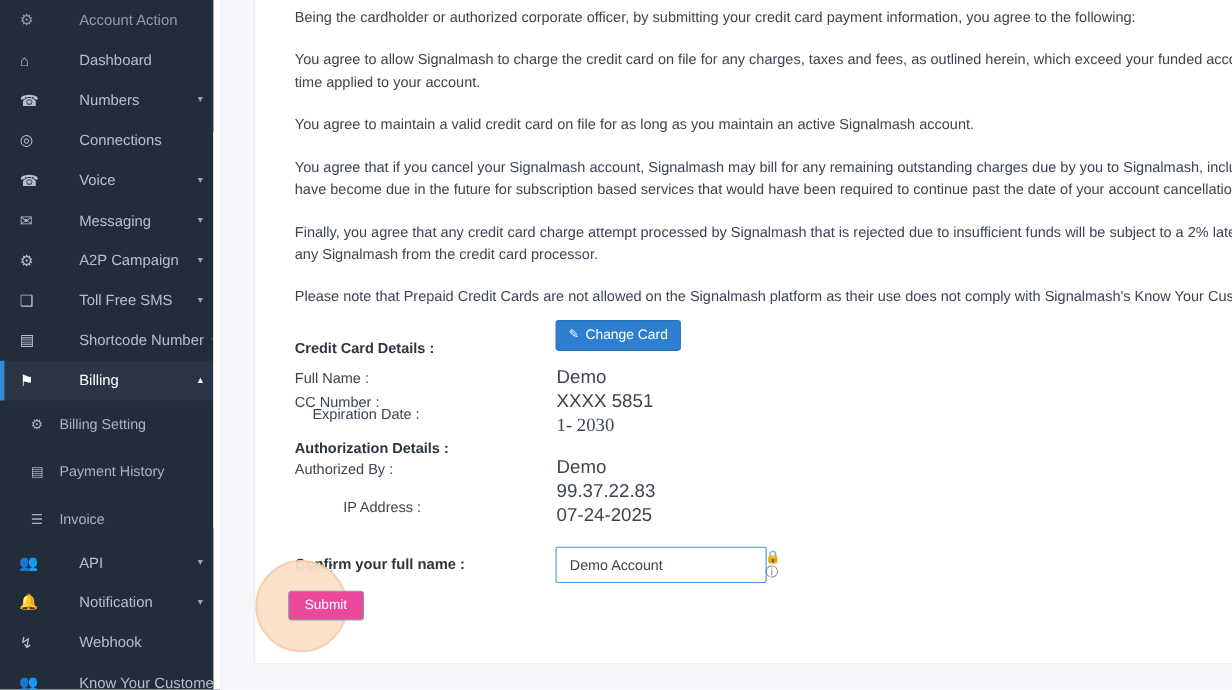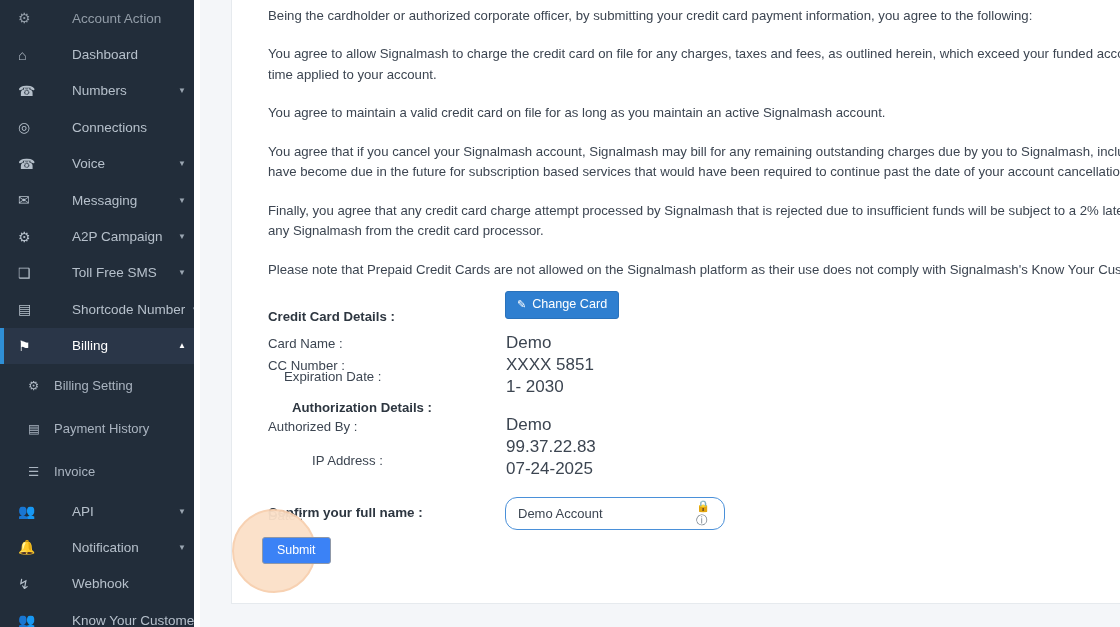--- a/index.html
+++ b/index.html
@@ -174,23 +174,23 @@
   .confirm-label {
     position: absolute;
     left: 0; top: 8px;
     font-size: 13.4px;
     font-weight: bold;
     color: #2d3640;
   }
   .name-input {
     position: absolute;
     left: 237px; top: 0;
-    width: 220px; height: 33px;
+    width: 192px; height: 33px;
     border: 1px solid #4a90d9;
-    border-radius: 12px;
+    border-radius: 2px;
     background: #ffffff;
     display: flex;
     align-items: center;
     padding: 0 8px 0 10px;
   }
   .name-input input {
     border: none;
     outline: none;
     flex: 1;
     font-size: 13px;
@@ -218,21 +218,21 @@
     left: -36px; top: -14px;
     width: 84px; height: 84px;
     border-radius: 50%;
     background: #fbe0c8;
     opacity: .95;
     border: 2px solid #f7cfae;
   }
   .btn-submit {
     position: absolute;
     left: -6px; top: 14px;
-    background: #3b82f6;
+    background: #ec4899;
     border: 1px solid #8f98a8;
     color: #ffffff;
     font-size: 12.4px;
     border-radius: 3px;
     padding: 6px 14px 7px 14px;
     cursor: pointer;
     line-height: 1;
   }
 </style>
 </head>
@@ -351,30 +351,30 @@
 
       <div class="details">
 
         <div class="lab b" style="top:0px;margin-top:12px;">Credit Card Details :</div>
 
         <button class="btn-change">
           <span class="pencil">✎</span>
           <span>Change Card</span>
         </button>
 
-        <div class="lab" style="top:39px;">Card Name :</div>
+        <div class="lab" style="top:39px;">Full Name :</div>
         <div class="val" style="top:36px;">Demo</div>
 
         <div class="lab" style="top:61px;">CC Number :</div>
         <div class="val" style="top:58px;">XXXX 5851</div>
 
         <div class="lab" style="top:72px;margin-left:16px;">Expiration Date :</div>
-        <div class="val" style="top:80px;">1- 2030</div>
-
-        <div class="lab b" style="top:103px;margin-left:24px;">Authorization Details :</div>
+        <div class="val" style="top:80px;font-family:Liberation Serif, serif;">1- 2030</div>
+
+        <div class="lab b" style="top:103px;">Authorization Details :</div>
 
         <div class="lab" style="top:122px;">Authorized By :</div>
         <div class="val" style="top:118px;">Demo</div>
 
         <div class="lab" style="top:156px;margin-left:44px;">IP Address :</div>
         <div class="val" style="top:140px;">99.37.22.83</div>
 
         <div class="lab" style="top:166px;margin-top:45px;">Date :</div>
         <div class="val" style="top:162px;">07-24-2025</div>
       </div>

